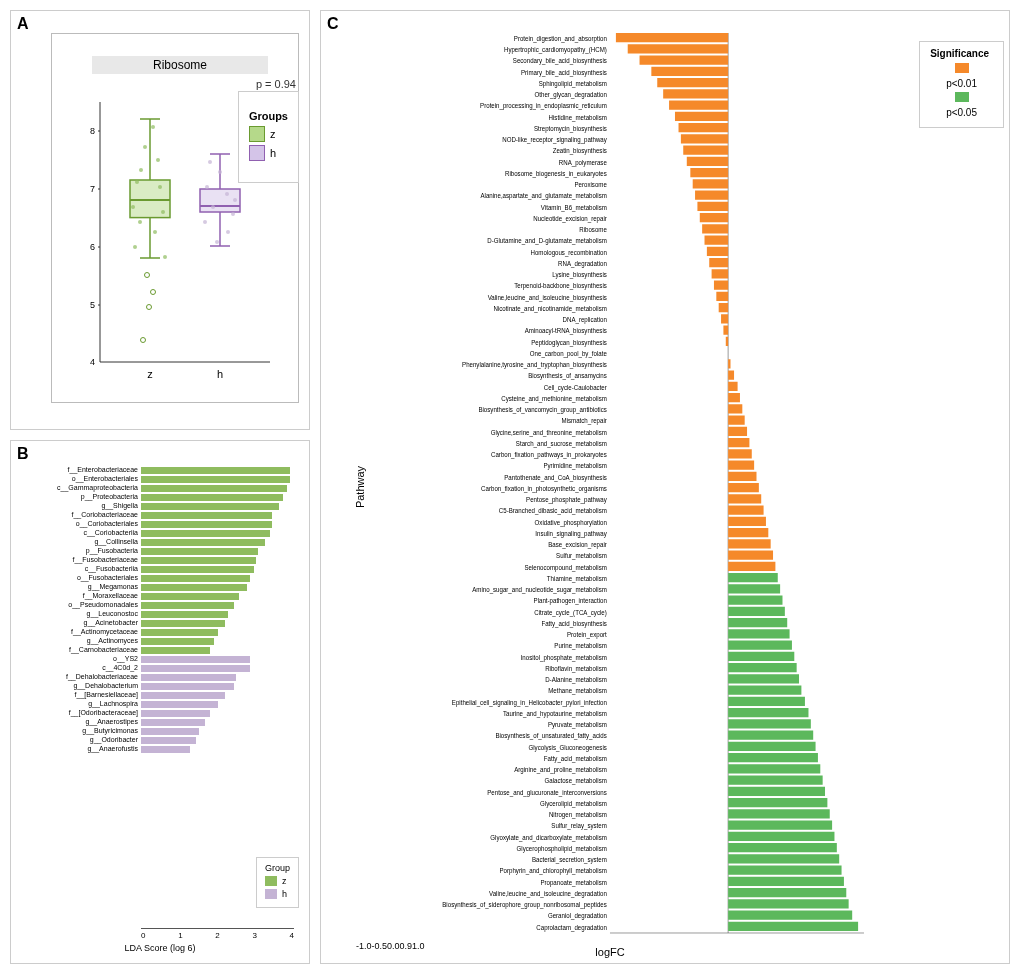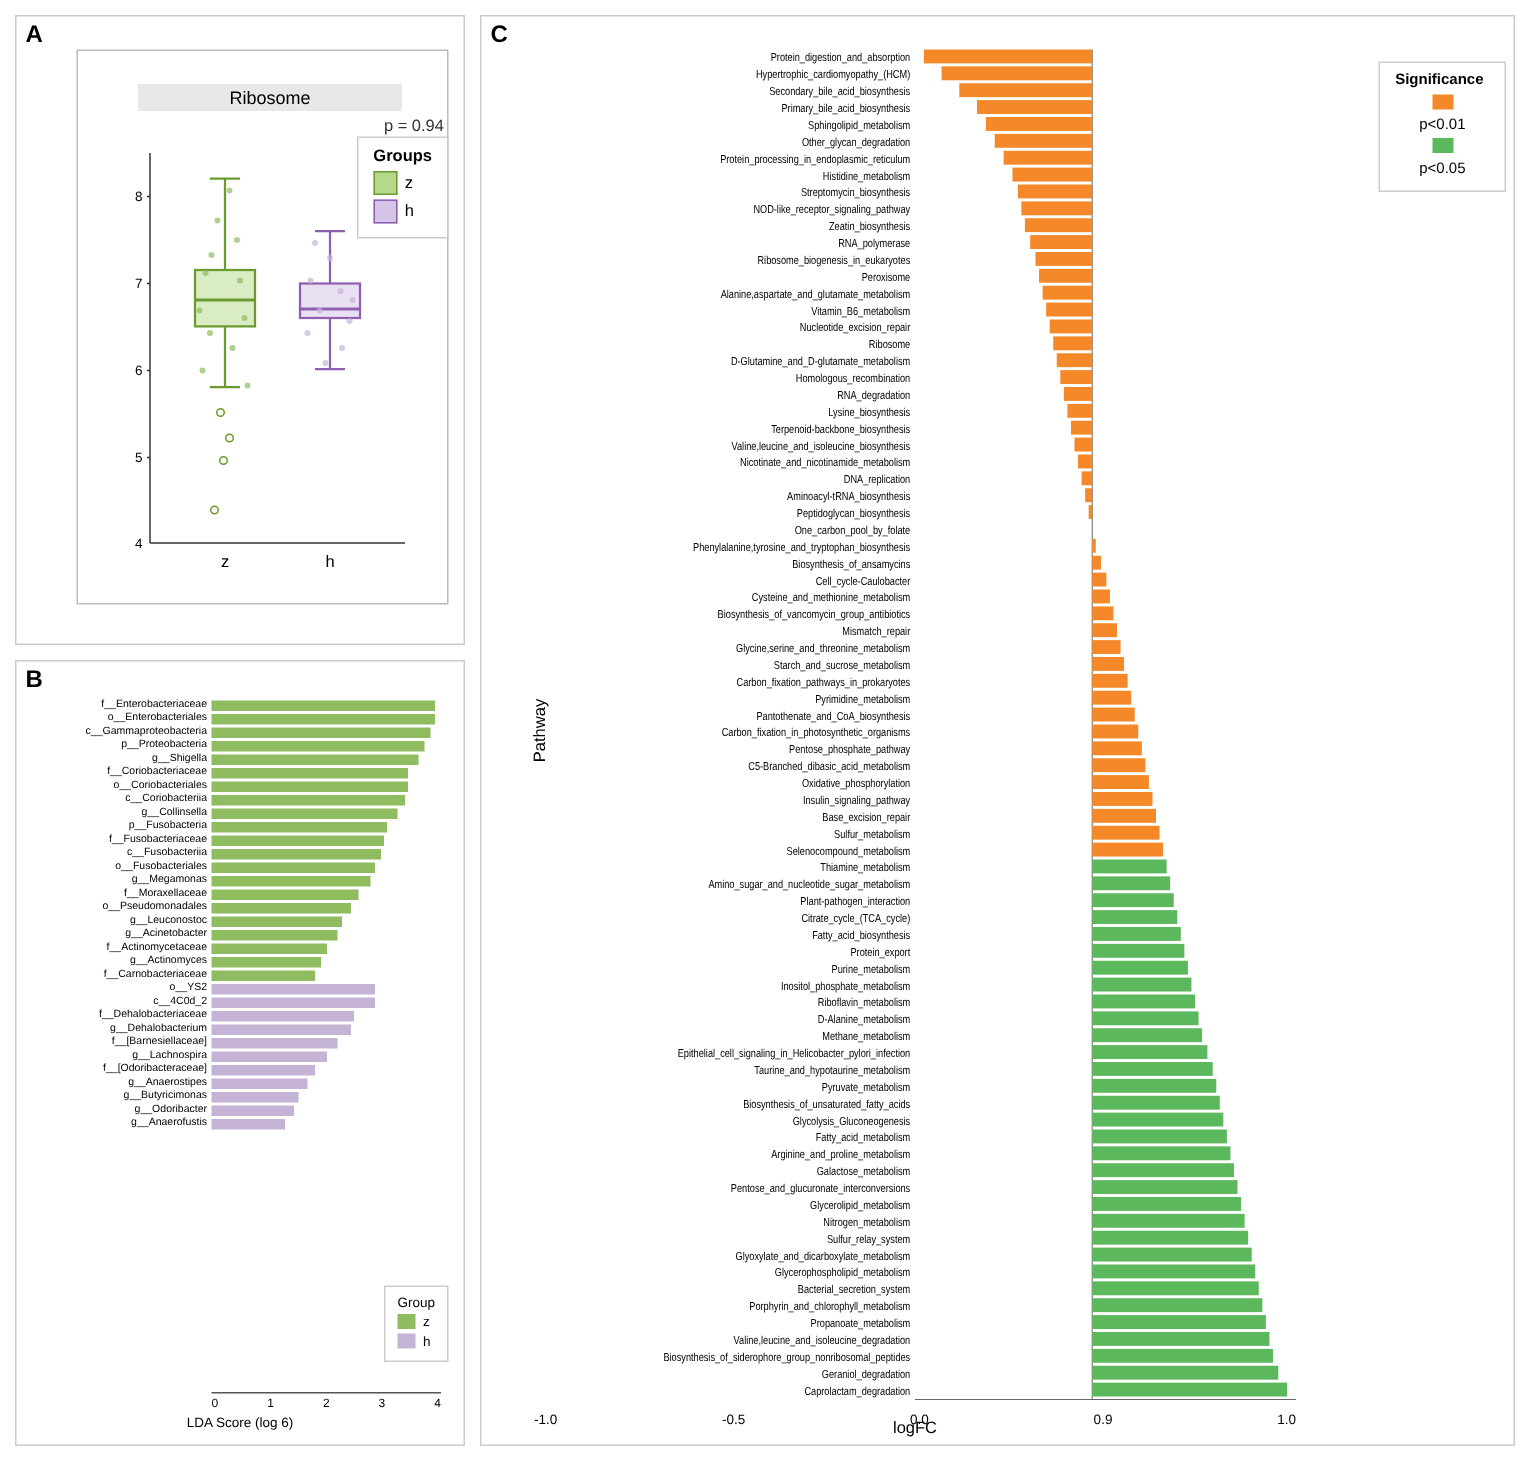--- a/index.html
+++ b/index.html
@@ -60,21 +60,21 @@
       color: #333;
       margin: 2px 0 0 40px;
     }
 
     
     .legend-a {
       position: absolute;
       right: 10px;
       top: 80px;
       border: 1px solid #ccc;
-      padding: 6px 10px;
+      padding: 18px 10px;
       font-size: 11px;
     }
 
     .legend-a-title {
       font-weight: bold;
       margin-bottom: 4px;
     }
 
     .legend-item {
       display: flex;
@@ -566,21 +566,21 @@
           <rect x="351.62790697674416" y="637.5" width="109.39534883720931" height="7" fill="#5cb85c"></rect>
           <text x="237" y="652" font-size="5.8" text-anchor="end" font-family="Arial,sans-serif">Valine,leucine_and_isoleucine_degradation</text>
           <rect x="351.62790697674416" y="646" width="111.62790697674419" height="7" fill="#5cb85c"></rect>
           <text x="237" y="660.5" font-size="5.8" text-anchor="end" font-family="Arial,sans-serif">Biosynthesis_of_siderophore_group_nonribosomal_peptides</text>
           <rect x="351.62790697674416" y="654.5" width="113.86046511627907" height="7" fill="#5cb85c"></rect>
           <text x="237" y="669" font-size="5.8" text-anchor="end" font-family="Arial,sans-serif">Geraniol_degradation</text>
           <rect x="351.62790697674416" y="663" width="117.2093023255814" height="7" fill="#5cb85c"></rect>
           <text x="237" y="677.5" font-size="5.8" text-anchor="end" font-family="Arial,sans-serif">Caprolactam_degradation</text>
           <rect x="351.62790697674416" y="671.5" width="122.79069767441861" height="7" fill="#5cb85c"></rect>
           <line x1="240" x2="480" y1="680" y2="680" stroke="#555" stroke-width="0.5"></line>
-        </svg><div style="position: absolute; bottom: -18px; font-size: 9px; display: flex; justify-content: space-between; width: 100%;">
+        </svg><div style="position: absolute; bottom: -18px; font-size: 9px; display: flex; width: 100%;">
           <span>-1.0</span>
           <span>-0.5</span>
           <span>0.0</span>
           <span>0.9</span>
           <span>1.0</span>
         </div></div>
 
     <div style="position:absolute; bottom:5px; left:35px; right:145px; text-align:center; font-size:11px;">logFC</div>
 
     <div class="legend-c">

